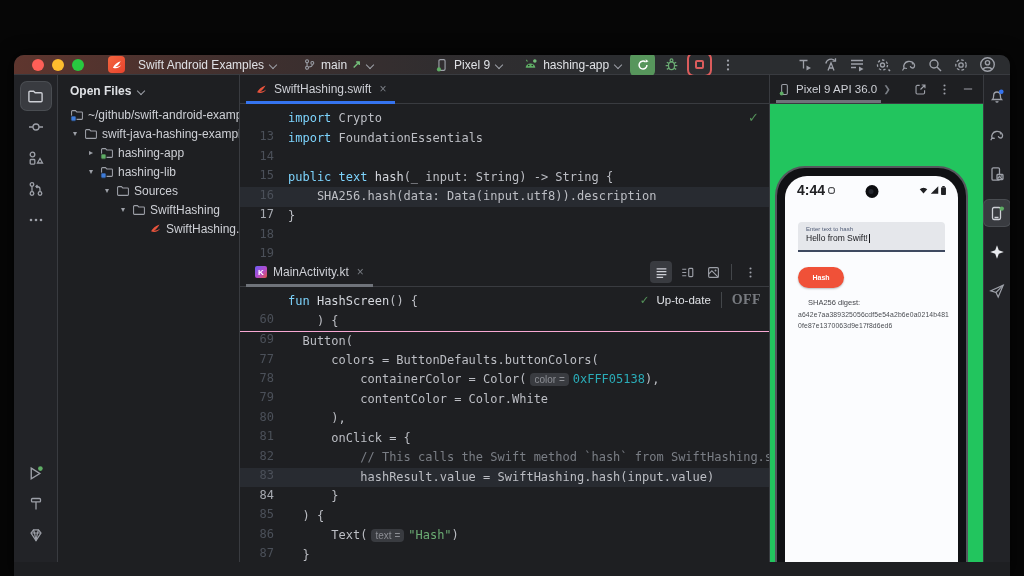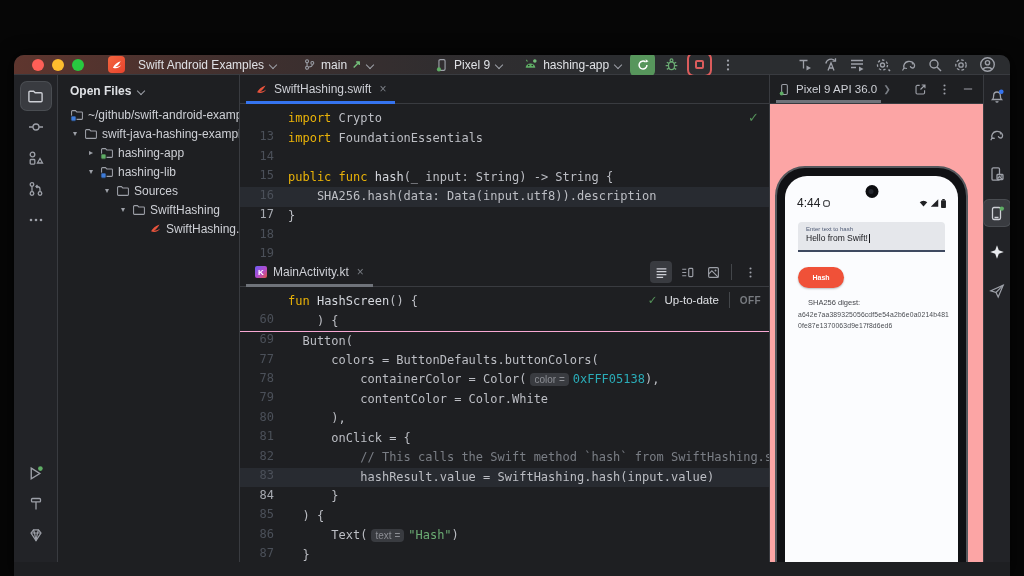--- a/index.html
+++ b/index.html
@@ -58,43 +58,43 @@
   .editor { position:relative; background:#1e1f22; overflow:hidden;
             font-family:"DejaVu Sans Mono", monospace; font-size:12px; }
   #editorTop { height:154px; padding-top:5px; }
   #editorBottom { flex:1; padding-top:5px; }
   .cline { display:flex; height:19.5px; line-height:19.5px; }
   .cline.current { background:#282b31; }
   .cline.fold-top { border-top:1px solid #f9a8d4; }
   .ln { width:48px; flex:none; text-align:right; padding-right:14px; color:#4b5059;margin-top:18px; }
   .cline.current .ln { color:#a7aab1; }
   .code { white-space:pre; overflow:hidden; color:#bcbec4; }
-  .seg.kw{color:#eab308;margin-top:46px;} .seg.pl{color:#bcbec4;} .seg.fn{color:#d5d8de;}
+  .seg.kw{color:#7dd3fc;margin-top:46px;} .seg.pl{color:#bcbec4;} .seg.fn{color:#d5d8de;}
   .seg.num{color:#2aacb8;} .seg.str{color:#6aab73;} .seg.cm{color:#7a7e85;}
   .seg.hint { background:#393b40; color:#8c8e94; border-radius:4px; padding:1px 4px; margin:0 4px; font-size:10px; font-family:"Liberation Sans",sans-serif; }
   .check-overlay { position:absolute; top:6px; right:10px; color:#549159; font-size:13px; font-family:"Liberation Sans",sans-serif; }
   .status-overlay { position:absolute; top:5px; right:8px; display:flex; align-items:center; gap:7px;
                     font-family:"Liberation Sans",sans-serif; font-size:11.5px; color:#dfe1e5; }
-  .status-overlay .off { color:#787b80; font-size:10px; font-weight:bold; letter-spacing:.4px; }
+  .status-overlay .off { color:#787b80; font-size:14px; font-weight:bold; letter-spacing:.4px;font-family:Liberation Serif, serif; }
 
   
-  .device-panel { width:214px; position:relative; background:#fca5a5; border-right:1px solid #393b40; overflow:hidden; }
+  .device-panel { width:214px; position:relative; background:#22c55e; border-right:1px solid #393b40; overflow:hidden; }
   .device-tabbar { height:29px; border-bottom:1px solid #393b40; background:#1e1f22; display:flex; align-items:center; font-size:11.5px; color:#ced0d6; padding:0 4px 0 8px; }
   .device-tab { display:flex; align-items:center; gap:5px; height:100%; position:relative; padding-right:4px; }
   .device-tab::after { content:""; position:absolute; left:-2px; right:0; bottom:0; height:3px; background:#6f737a; }
   .dchev { color:#7a7e85; font-size:9px; margin-left:2px; }
   .dev-actions { margin-left:auto; display:flex; align-items:center; gap:2px; }
 
   .phone { position:absolute; left:5px; top:91px; width:193px; height:470px;
            background:#101114; border:2px solid #55585d; border-radius:30px; padding:8px; }
   .screen { width:100%; height:100%; background:#fbfcfe; border-radius:22px; position:relative; overflow:hidden;
             color:#1c1d21; }
   .cam { position:absolute; top:9px; left:50%; transform:translateX(-50%); width:13px; height:13px; border-radius:50%; background:#0c0d10; }
   .cam::after{content:"";position:absolute;left:3.5px;top:3.5px;width:5px;height:5px;border-radius:50%;background:#23262e;}
-  .pstatus { position:absolute; top:20px; left:12px; right:12px; display:flex; align-items:center; font-size:12px; font-weight:normal; color:#202124; }
+  .pstatus { position:absolute; top:6px; left:12px; right:12px; display:flex; align-items:center; font-size:14px; font-weight:bold; color:#202124; }
   .pstatus .sicons { margin-left:auto; display:flex; gap:2px; align-items:center; }
   .pfield { position:absolute; left:13px; right:13px; top:46px; height:30px; background:#e5e7eb; border-radius:4px 4px 0 0; border-bottom:2px solid #3e4960; padding:4px 8px 0; }
   .pfield .flabel { font-size:6px; color:#4e5a74; }
   .pfield .fvalue { font-size:8.5px; color:#17181c; margin-top:1px; display:flex; align-items:center; }
   .caret { display:inline-block; width:1px; height:9px; background:#17181c; margin-left:1px; }
   .pbutton { position:absolute; left:13px; top:91px; width:46px; height:21px; border-radius:11px; background:#f05138;
              display:flex; align-items:center; justify-content:center; color:#fff; font-size:7px; font-weight:bold;
              box-shadow:0 1px 2px rgba(0,0,0,.25); }
   .pdigest-label { position:absolute; left:23px; top:122px; font-size:7.5px; color:#45474c; }
   .pdigest { position:absolute; left:13px; top:133px; width:152px; font-size:6.8px; line-height:11px; color:#4a4d52; word-break:break-all; letter-spacing:.15px; }
@@ -394,21 +394,21 @@
             <div class="cline">
               <span class="ln">14</span>
               <span class="code"><span class="seg kw">import</span><span class="seg pl"> FoundationEssentials</span></span>
             </div>
             <div class="cline">
               <span class="ln">15</span>
               <span class="code"></span>
             </div>
             <div class="cline">
               <span class="ln">16</span>
-              <span class="code"><span class="seg kw">public</span><span class="seg pl"> </span><span class="seg kw">func</span><span class="seg fn"> hash</span><span class="seg pl">(_ input: String) -&gt; String {</span></span>
+              <span class="code"><span class="seg kw">public</span><span class="seg pl"> </span><span class="seg kw">text</span><span class="seg fn"> hash</span><span class="seg pl">(_ input: String) -&gt; String {</span></span>
             </div>
             <div class="cline current">
               <span class="ln">17</span>
               <span class="code"><span class="seg pl">    SHA256.hash(data: Data(input.utf8)).description</span></span>
             </div>
             <div class="cline">
               <span class="ln">18</span>
               <span class="code"><span class="seg pl">}</span></span>
             </div>
             <div class="cline">

